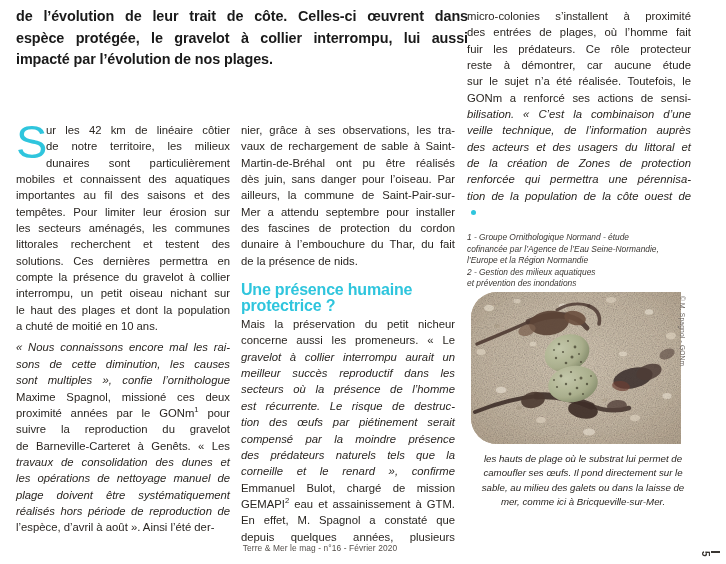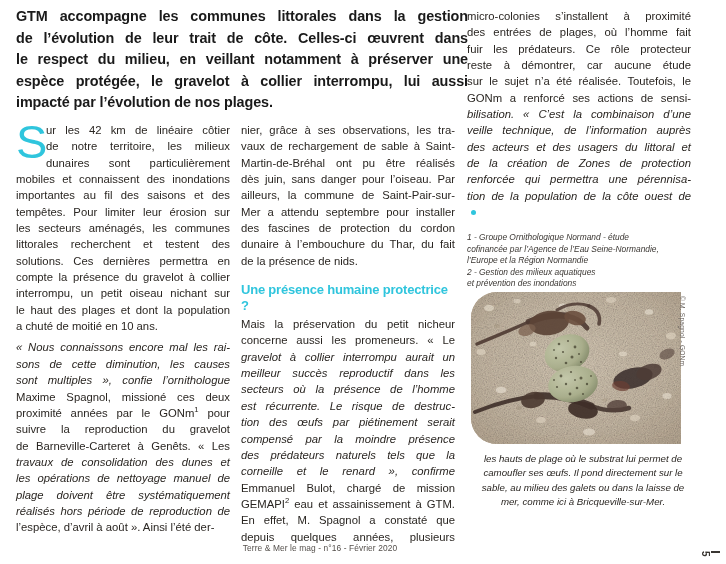--- a/index.html
+++ b/index.html
@@ -77,21 +77,21 @@
   }
   .indent3 { text-indent: 30px; }
 
   .ital { font-style: italic; }
 
   
   .subhead {
     display: block;
     color: #2fc5dd;
     font-weight: bold;
-    font-size: 13px;
+    font-size: 16px;
     line-height: 16px;
     letter-spacing: -0.2px;
     margin-top: 13px;
     margin-bottom: 2px;
     text-align: left;
   }
 
   
   .endbullet {
     display: inline-block;
@@ -189,34 +189,32 @@
     background: #3a3632;
     margin: 0 0 2px 0;
   }
 </style>
 </head>
 <body>
 
 <div class="page">
 
   <div class="standfirst">
-    <span class="ln stretch">GTM accompagne les communes littorales dans la gestion</span>
     <span class="ln stretch">de l’évolution de leur trait de côte. Celles-ci œuvrent dans</span>
-    <span class="ln stretch">le respect du milieu, en veillant notamment à préserver une</span>
     <span class="ln stretch">espèce protégée, le gravelot à collier interrompu, lui aussi</span>
     <span class="ln last">impacté par l’évolution de nos plages.</span>
   </div>
 
   <div class="col" id="col1">
     <div class="dropcap-wrap">
       <span class="dropcap">S</span>
       <span class="ln stretch indent3">ur les 42 km de linéaire côtier</span>
       <span class="ln stretch indent3">de notre territoire, les milieux</span>
       <span class="ln stretch indent3">dunaires sont particulièrement</span>
-      <span class="ln stretch">mobiles et connaissent des inondations</span>
+      <span class="ln stretch">mobiles et connaissent des aquatiques</span>
       <span class="ln stretch">importantes au fil des saisons et des</span>
       <span class="ln stretch">tempêtes. Pour limiter leur érosion sur</span>
       <span class="ln stretch">les secteurs aménagés, les communes</span>
       <span class="ln stretch">littorales recherchent et testent des</span>
       <span class="ln stretch">solutions. Ces dernières permettra en</span>
       <span class="ln stretch">compte la présence du gravelot à collier</span>
       <span class="ln stretch">interrompu, un petit oiseau nichant sur</span>
       <span class="ln stretch">le haut des plages et dont la population</span>
       <span class="ln endpara">a chuté de moitié en 10 ans.</span>
     </div>

